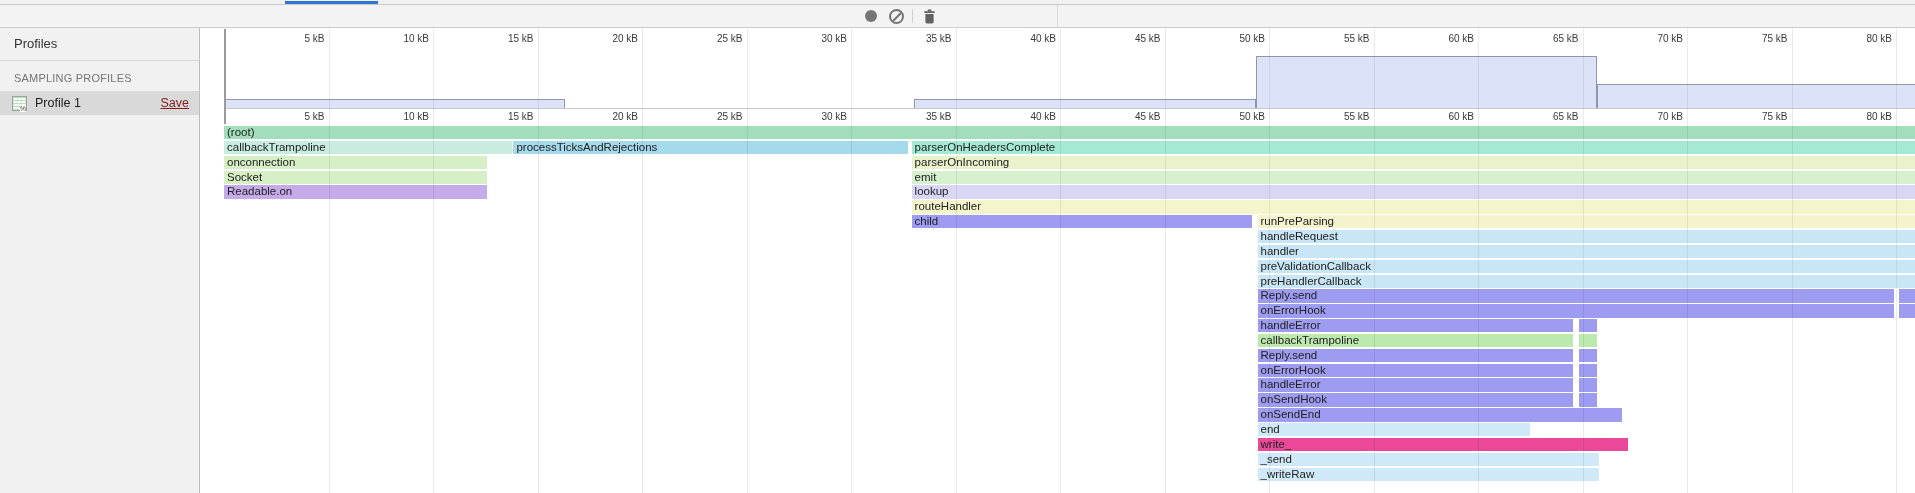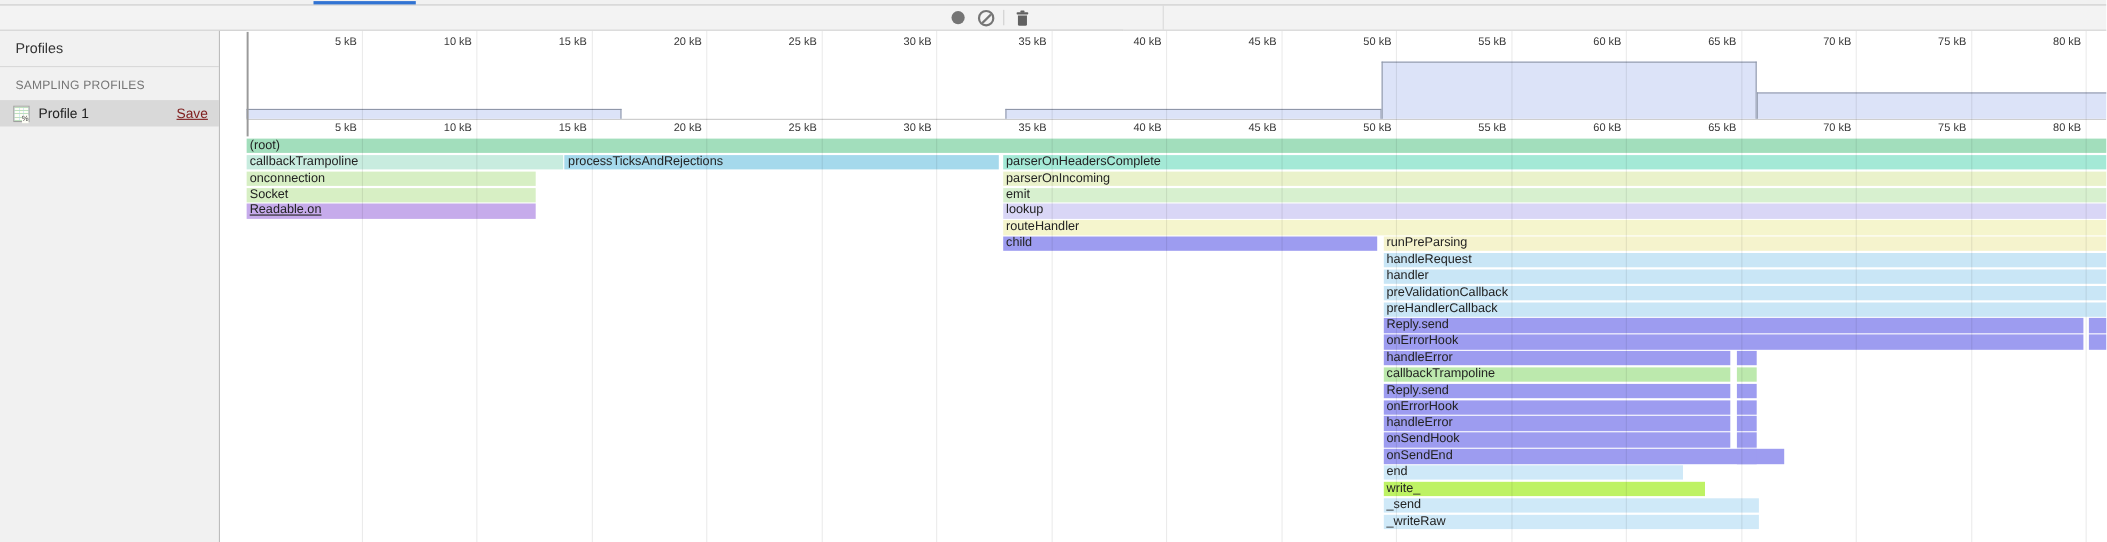--- a/index.html
+++ b/index.html
@@ -133,21 +133,21 @@
       </div>
     <div class="flame" id="flame">
         <div class="bar" style="top: 0px; left: 0px; width: 1720.07px; background: rgb(162, 222, 188);">(root)</div>
         <div class="bar" style="top: 14.85px; left: 0px; width: 288.42px; background: rgb(200, 236, 223);">callbackTrampoline</div>
         <div class="bar" style="top: 14.85px; left: 289.465px; width: 395.01px; background: rgb(165, 217, 236);">processTicksAndRejections</div>
         <div class="bar" style="top: 14.85px; left: 687.61px; width: 1032.46px; background: rgb(164, 233, 214);">parserOnHeadersComplete</div>
         <div class="bar" style="top: 29.7px; left: 0px; width: 263.34px; background: rgb(215, 239, 196);">onconnection</div>
         <div class="bar" style="top: 29.7px; left: 687.61px; width: 1032.46px; background: rgb(234, 242, 203);">parserOnIncoming</div>
         <div class="bar" style="top: 44.55px; left: 0px; width: 263.34px; background: rgb(215, 239, 196);">Socket</div>
         <div class="bar" style="top: 44.55px; left: 687.61px; width: 1032.46px; background: rgb(215, 240, 207);">emit</div>
-        <div class="bar" style="top: 59.4px; left: 0px; width: 263.34px; background: rgb(198, 171, 235); text-decoration: underline;">Readable.on</div>
+        <div class="bar" style="top: 59.4px; left: 0px; width: 263.34px; background: rgb(198, 171, 235);">Readable.on</div>
         <div class="bar" style="top: 59.4px; left: 687.61px; width: 1032.46px; background: rgb(217, 214, 246);">lookup</div>
         <div class="bar" style="top: 74.25px; left: 687.61px; width: 1032.46px; background: rgb(245, 245, 205);">routeHandler</div>
         <div class="bar pattern" style="top: 89.1px; left: 687.61px; width: 340.67px; background: rgb(157, 156, 240);">child</div>
         <div class="bar" style="top: 89.1px; left: 1033.5px; width: 686.565px; background: rgb(245, 243, 205);">runPreParsing</div>
         <div class="bar" style="top: 103.95px; left: 1033.5px; width: 686.565px; background: rgb(201, 230, 246);">handleRequest</div>
         <div class="bar" style="top: 118.8px; left: 1033.5px; width: 686.565px; background: rgb(201, 230, 246);">handler</div>
         <div class="bar" style="top: 133.65px; left: 1033.5px; width: 686.565px; background: rgb(201, 230, 246);">preValidationCallback</div>
         <div class="bar" style="top: 148.5px; left: 1033.5px; width: 686.565px; background: rgb(201, 230, 246);">preHandlerCallback</div>
         <div class="bar" style="top: 163.35px; left: 1033.5px; width: 636.405px; background: rgb(157, 156, 240);">Reply.send</div>
         <div class="bar" style="top: 163.35px; left: 1675.13px; width: 44.935px; background: rgb(157, 156, 240);"></div>
@@ -161,21 +161,21 @@
         <div class="bar" style="top: 222.75px; left: 1355.36px; width: 17.765px; background: rgb(157, 156, 240);"></div>
         <div class="bar" style="top: 237.6px; left: 1033.5px; width: 315.59px; background: rgb(157, 156, 240);">onErrorHook</div>
         <div class="bar" style="top: 237.6px; left: 1355.36px; width: 17.765px; background: rgb(157, 156, 240);"></div>
         <div class="bar" style="top: 252.45px; left: 1033.5px; width: 315.59px; background: rgb(157, 156, 240);">handleError</div>
         <div class="bar" style="top: 252.45px; left: 1355.36px; width: 17.765px; background: rgb(157, 156, 240);"></div>
         <div class="bar" style="top: 267.3px; left: 1033.5px; width: 315.59px; background: rgb(157, 156, 240);">onSendHook</div>
         <div class="bar" style="top: 267.3px; left: 1355.36px; width: 17.765px; background: rgb(157, 156, 240);"></div>
         <div class="bar" style="top: 282.15px; left: 1033.5px; width: 364px; background: rgb(157, 156, 240);">onSendEnd</div>
         <div class="bar" style="top: 282.15px; left: 1355.36px; width: 17.765px; background: rgb(157, 156, 240);"></div>
         <div class="bar" style="top: 297px; left: 1033.5px; width: 272px; background: rgb(207, 233, 248);">end</div>
-        <div class="bar" style="top: 311.85px; left: 1033.5px; width: 292px; background: #bef264;">write_</div>
+        <div class="bar" style="top: 311.85px; left: 1033.5px; width: 370px; background: #ec4899;">write_</div>
         <div class="bar" style="top: 326.7px; left: 1033.5px; width: 341.715px; background: rgb(207, 233, 248);">_send</div>
         <div class="bar" style="top: 341.55px; left: 1033.5px; width: 341.715px; background: rgb(207, 233, 248);">_writeRaw</div>
       </div>
     <div id="grid">
         <div class="grid-line" style="left: 104.5px;"></div>
         <div class="grid-line" style="left: 209px;"></div>
         <div class="grid-line" style="left: 313.5px;"></div>
         <div class="grid-line" style="left: 418px;"></div>
         <div class="grid-line" style="left: 522.5px;"></div>
         <div class="grid-line" style="left: 627px;"></div>

